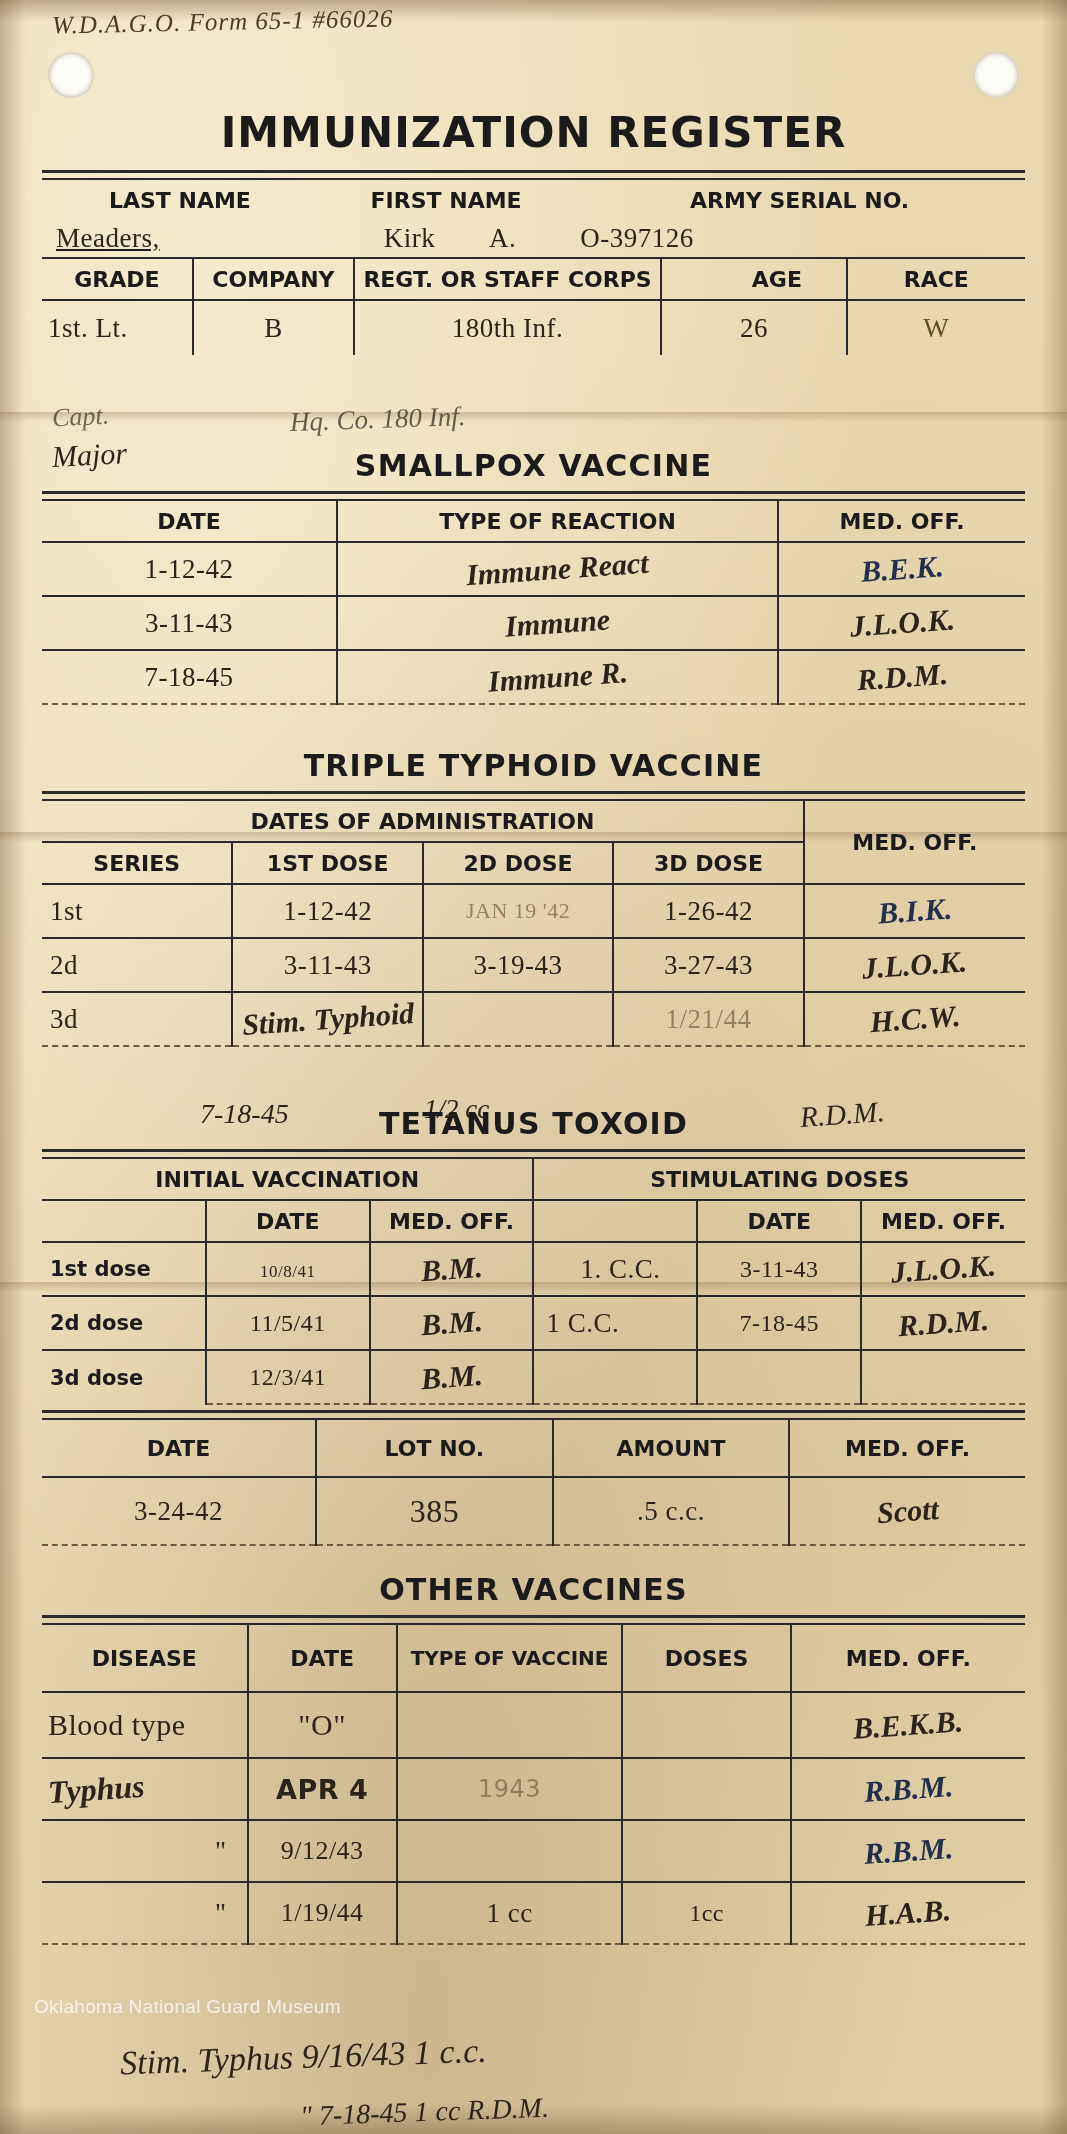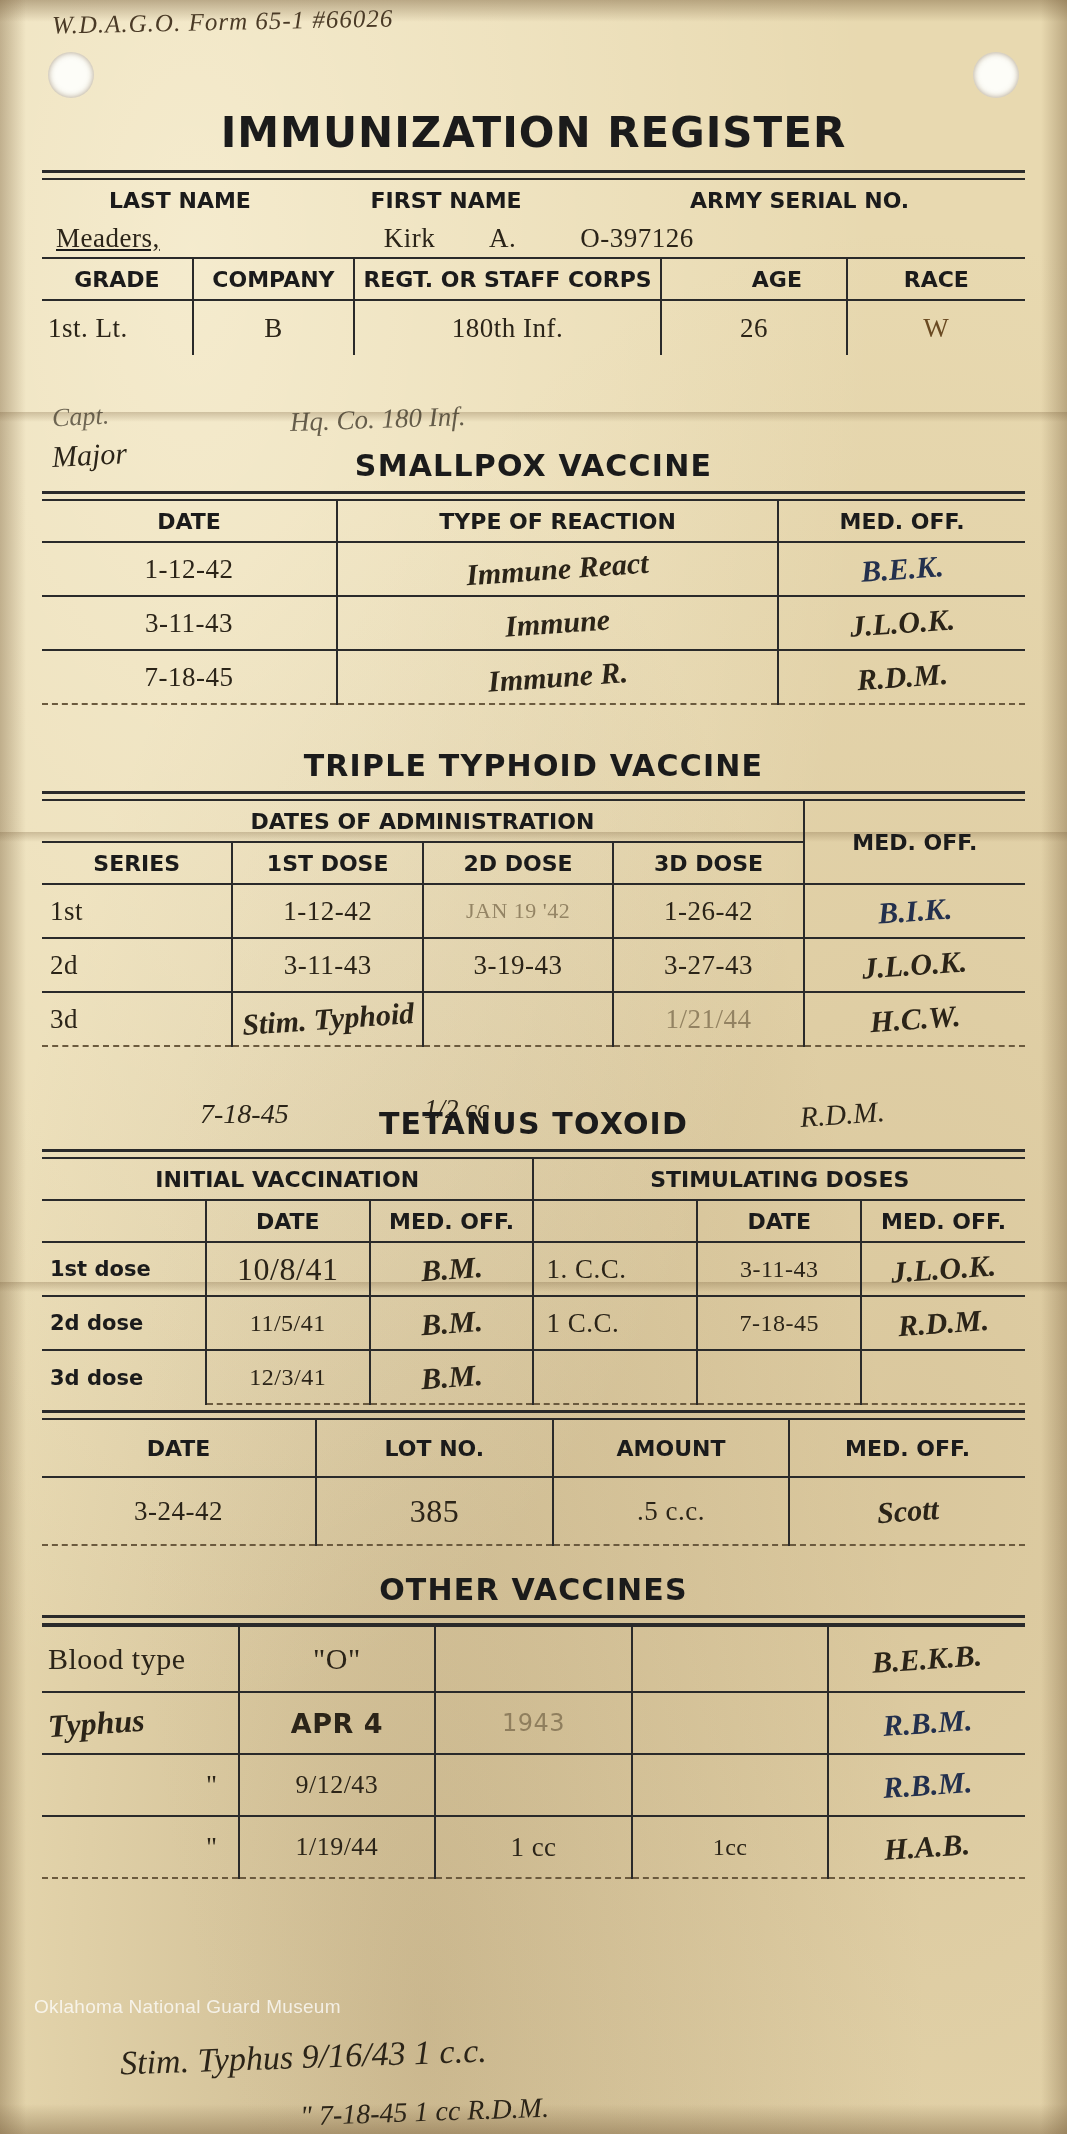--- a/index.html
+++ b/index.html
@@ -273,23 +273,23 @@
       <tr>
         <td class="hdr" style="border-left:none;width:17%;"></td>
         <td class="hdr" style="width:14%;">DATE</td>
         <td class="hdr" style="width:16%;">MED. OFF.</td>
         <td class="hdr" style="width:20%;"></td>
         <td class="hdr" style="width:16%;">DATE</td>
         <td class="hdr" style="border-right:none;width:17%;">MED. OFF.</td>
       </tr>
       <tr>
         <td class="cell" style="border-left:none;text-align:left;padding-left:8px;font-size:21px;">1st dose</td>
-        <td class="cell dash"><span class="hand" style="font-size:32px">10/8/41</span></td>
+        <td class="cell dash"><span class="hand" style="font-size:17px">10/8/41</span></td>
         <td class="cell dash"><span class="sig">B.M.</span></td>
-        <td class="cell dash" style="text-align:left;padding-left:12px;"><span class="hand">1. C.C.</span></td>
+        <td class="cell dash" style="text-align:center;padding-left:12px;"><span class="hand">1. C.C.</span></td>
         <td class="cell dash"><span class="hand" style="font-size:24px">3-11-43</span></td>
         <td class="cell dash" style="border-right:none;"><span class="sig">J.L.O.K.</span></td>
       </tr>
       <tr>
         <td class="cell" style="border-left:none;text-align:left;padding-left:8px;font-size:21px;">2d dose</td>
         <td class="cell dash"><span class="hand" style="font-size:24px">11/5/41</span></td>
         <td class="cell dash"><span class="sig">B.M.</span></td>
         <td class="cell dash" style="text-align:left;padding-left:12px;"><span class="hand">1 C.C.</span></td>
         <td class="cell dash"><span class="hand" style="font-size:24px">7-18-45</span></td>
         <td class="cell dash" style="border-right:none;"><span class="sig">R.D.M.</span></td>
@@ -330,20 +330,27 @@
   </div>
 
   <div class="blk" style="top:1572px;">
     <div class="sect">OTHER VACCINES</div>
     <div style="height:8px"></div>
     <div class="rule"></div>
     <div style="height:5px"></div>
     <div class="rule thin"></div>
     <table class="g">
       <tbody>
+          <tr>
+        <td class="hdr" style="border-top:none;border-left:none;width:21%;height:60px;">DISEASE</td>
+        <td class="hdr" style="border-top:none;width:15%;">DATE</td>
+        <td class="hdr" style="border-top:none;width:23%;font-size:20px;line-height:1.1;">TYPE OF VACCINE</td>
+        <td class="hdr" style="border-top:none;width:17%;">DOSES</td>
+        <td class="hdr" style="border-top:none;border-right:none;width:24%;">MED. OFF.</td>
+      </tr>
       <tr>
         <td class="cell dash" style="border-left:none;height:58px;text-align:left;padding-left:6px;"><span class="hand" style="font-size:30px">Blood type</span></td>
         <td class="cell dash"><span class="hand" style="font-size:30px">"O"</span></td>
         <td class="cell dash"><span class="hand"></span></td>
         <td class="cell dash"><span class="hand"></span></td>
         <td class="cell dash" style="border-right:none;"><span class="sig">B.E.K.B.</span></td>
       </tr>
       <tr>
         <td class="cell dash" style="border-left:none;height:54px;text-align:left;padding-left:6px;"><span class="sig" style="font-size:32px">Typhus</span></td>
         <td class="cell dash"><span class="hand" style="font-family:'DejaVu Sans',sans-serif;font-weight:bold;font-size:27px;">APR 4</span></td>

